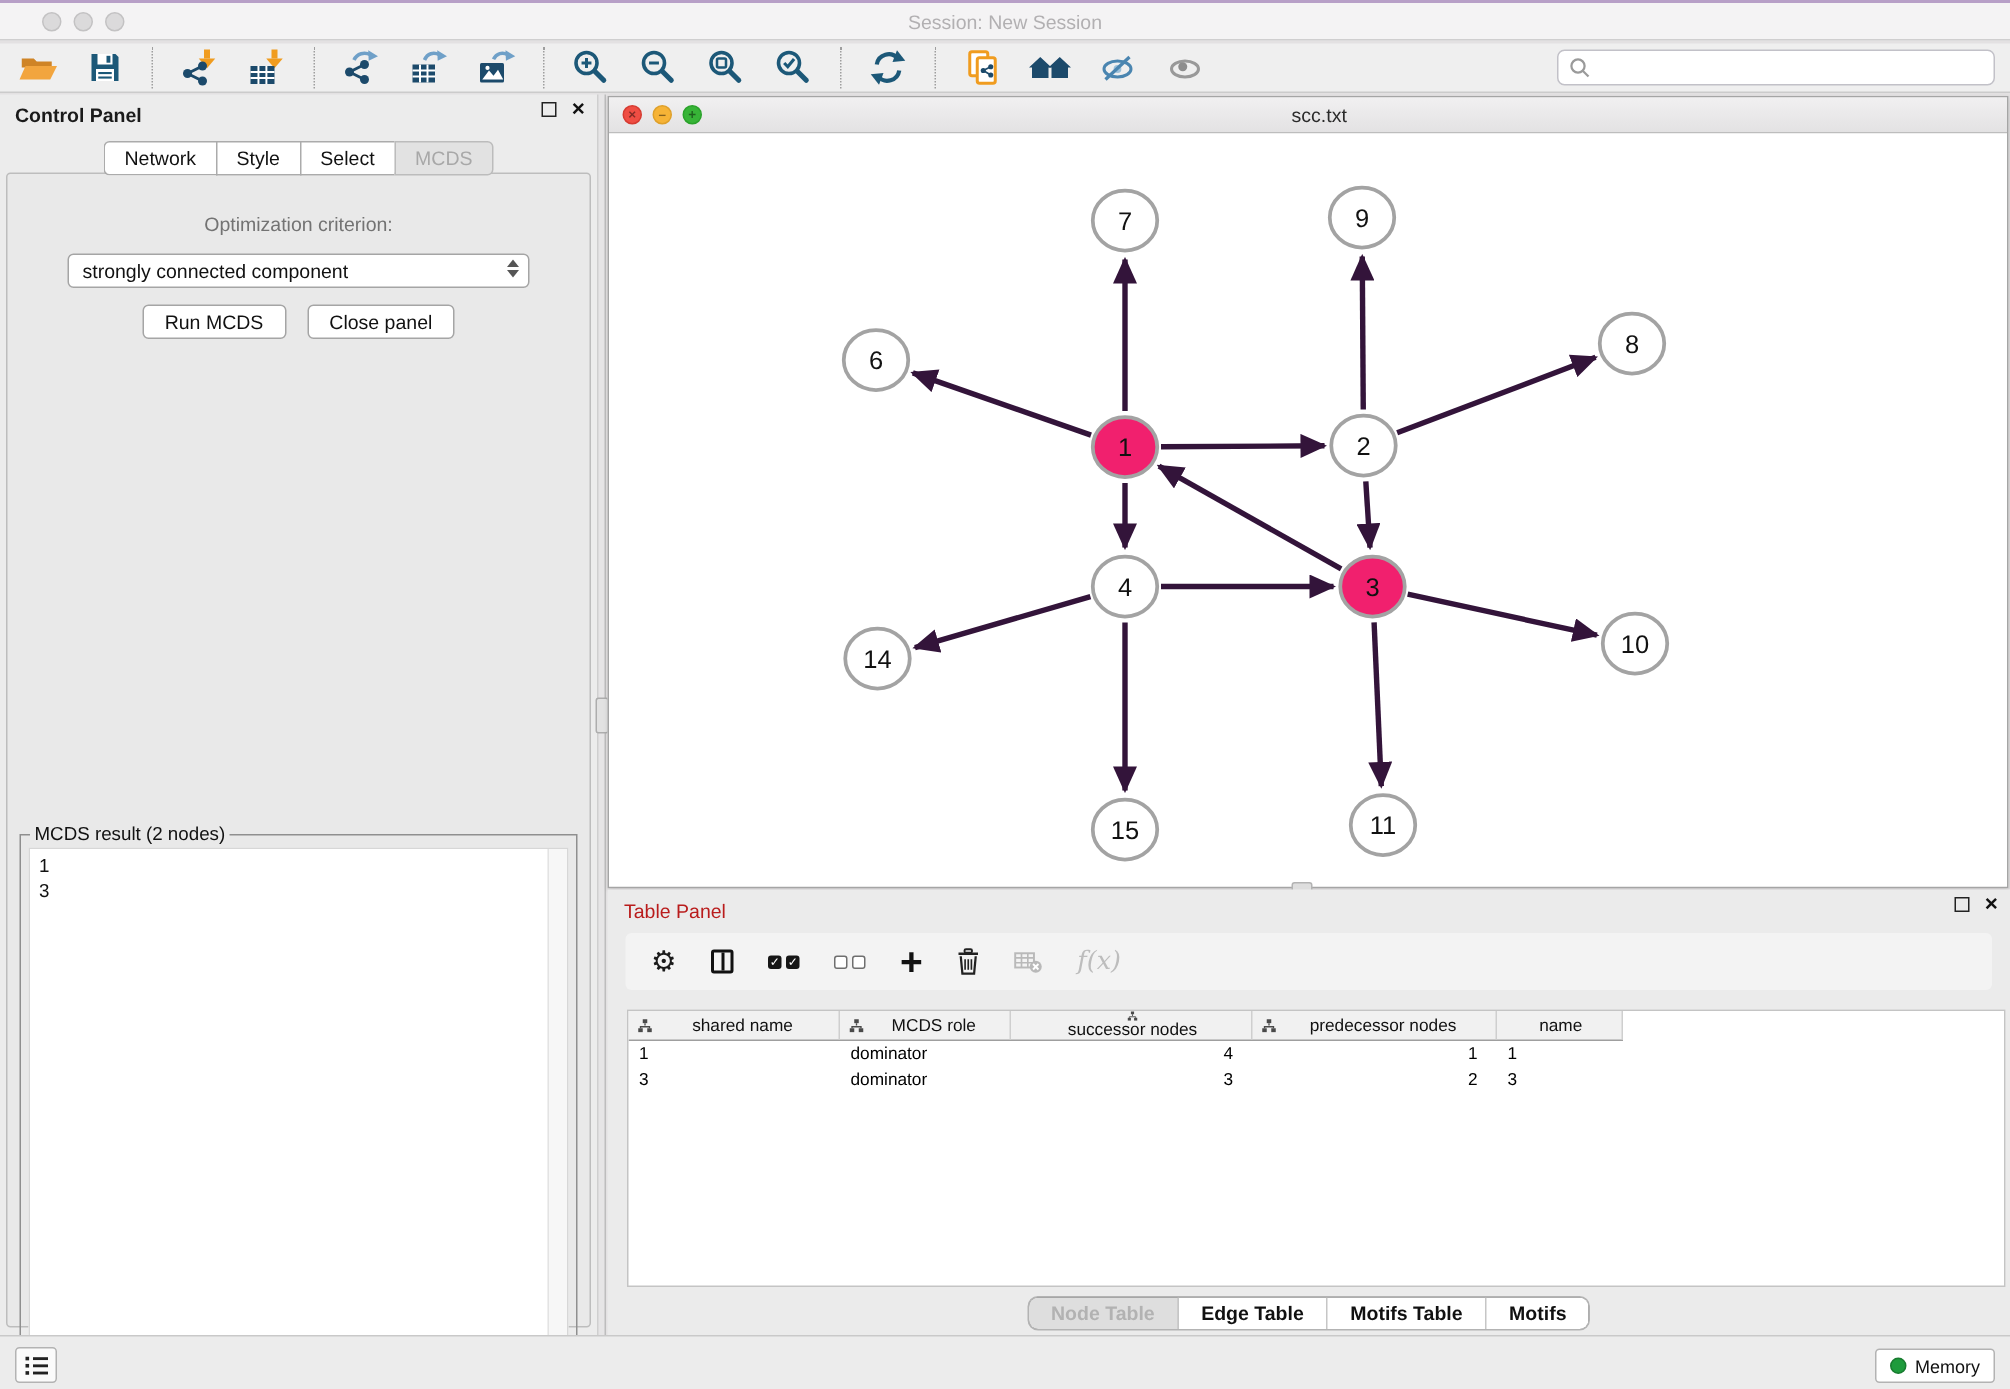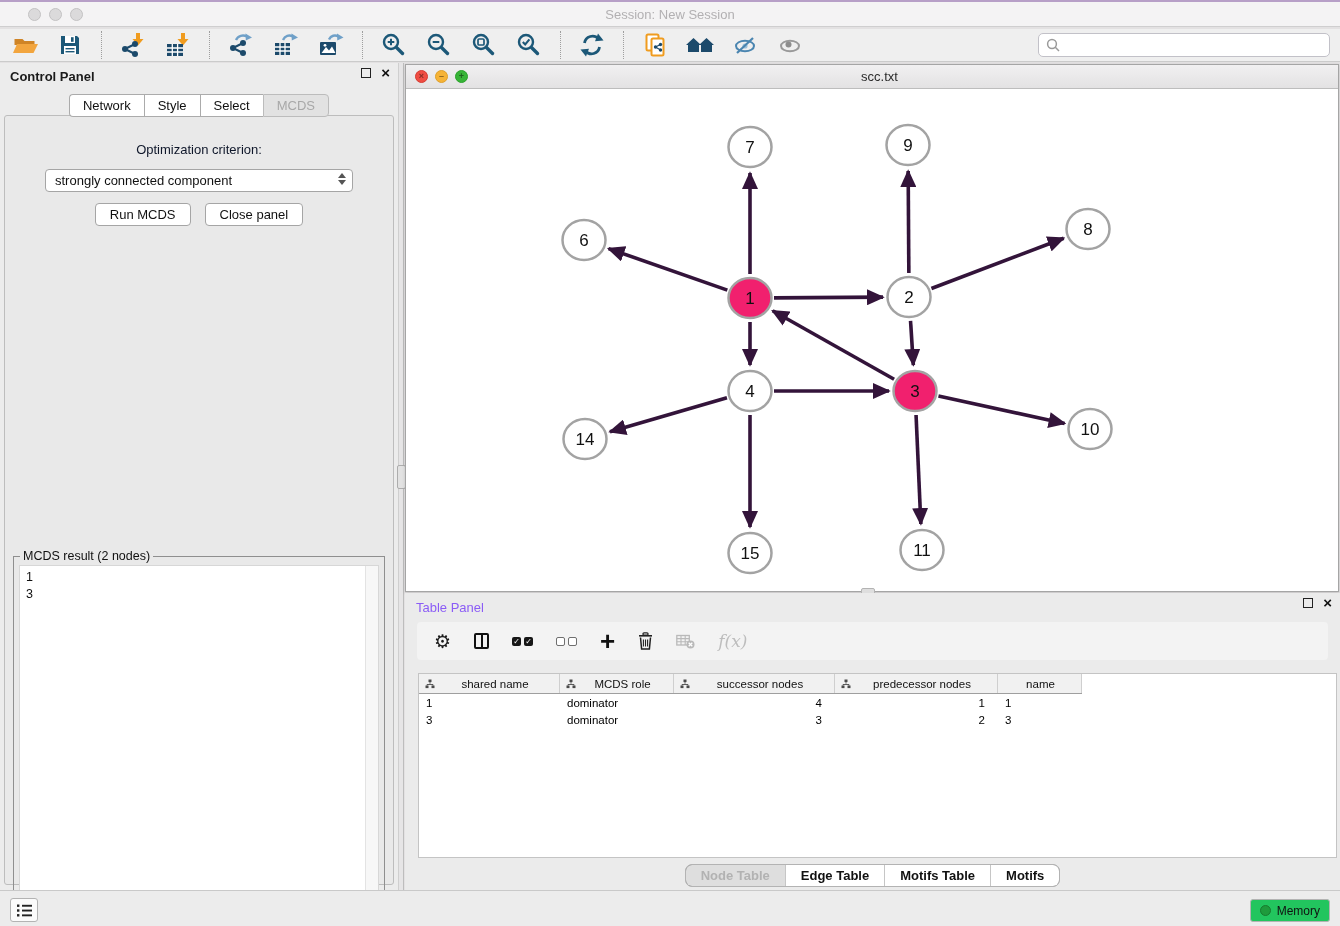--- a/index.html
+++ b/index.html
@@ -29,21 +29,21 @@
   .win-btns { position:absolute; right:8px; top:5px; display:flex; gap:10px; align-items:center; }
   .float-ic { width:10px; height:10px; border:1.6px solid #222; display:inline-block; }
   .close-ic { font-size:15px; font-weight:900; color:#111; line-height:10px; }
   .cp-tabs { position:absolute; left:0; top:31px; width:100%; display:flex; justify-content:center; z-index:2; }
   .cp-tab { padding:3px 13px; font-size:13px; background:#fff; border:1px solid #ababab; border-right:none; color:#111; cursor:default; }
   .cp-tab:first-child { border-top-left-radius:4px; border-bottom-left-radius:4px; }
   .cp-tab:last-child { border-right:1px solid #ababab; border-top-right-radius:4px; border-bottom-right-radius:4px; }
   .cp-tab.active { background:#e2e2e2; color:#a8a8a8; border-color:#bcbcbc; }
   .cp-body { position:absolute; left:4px; top:52px; width:390px; height:770px; background:#e9e9e9;
     border:1px solid #bdbdbd; border-radius:3px; }
-  .opt-label { text-align:center; font-size:13px; color:#0f172a; margin-top:26px; }
+  .opt-label { text-align:center; font-size:13px; color:#737373; margin-top:26px; }
   .select-box { position:relative; margin:12px auto 0 auto; width:308px; height:23px; background:#fff;
     border:1px solid #a5a5a5; border-radius:4px; font-size:13px; color:#111; display:flex; align-items:center; padding:0 22px 0 9px; }
   .stepper { position:absolute; right:6px; top:3px; display:flex; flex-direction:column; gap:2px; }
   .stepper i { display:block; width:0; height:0; border-left:4px solid transparent; border-right:4px solid transparent; }
   .step-up { border-bottom:5px solid #555; }
   .step-dn { border-top:5px solid #555; }
   .cp-btn-row { display:flex; justify-content:center; gap:14px; margin-top:11px; }
   .cp-btn { height:23px; padding:0 14px; background:#fff; border:1px solid #a5a5a5; border-radius:4px; font-size:13px;
     font-family:"Liberation Sans",sans-serif; color:#111; cursor:default; }
   .result-group { position:absolute; left:8px; top:440px; width:372px; height:375px; border:1px solid #8f8f8f; }
@@ -66,21 +66,21 @@
   .tl.red { background:#ef4d43; border:1px solid #d63b31; }
   .tl.yellow { background:#f6b336; border:1px solid #dfa02a; }
   .tl.green { background:#37b437; border:1px solid #2aa22a; }
   .net-title { position:absolute; left:0; right:0; top:4px; text-align:center; font-size:13px; color:#2b2b2b;margin-left:15px; }
   .net-canvas { position:relative; width:932px; height:502px; background:#fff; }
   .hgrip { position:absolute; left:455px; bottom:-4px; width:14px; height:7px; background:#dedede; border:1px solid #b3b3b3; border-radius:2px; }
 
   
   .table-panel { position:absolute; left:405px; top:593px; width:935px; height:297px; background:#ebebeb; }
   .tp-header { position:relative; height:26px; }
-  .tp-title { position:absolute; left:11px; top:7px; font-size:13px; color:#8b5cf6; }
+  .tp-title { position:absolute; left:11px; top:7px; font-size:13px; color:#b91c1c; }
   .tp-toolbar { position:absolute; left:12px; top:29px; width:911px; height:38px; background:#f3f3f3;
     border-radius:4px; display:flex; align-items:center; gap:23px; padding-left:17px; }
   .tpi { display:flex; align-items:center; justify-content:center; background:none; border:none; cursor:default; height:30px; }
   .gear-glyph { font-size:19px; color:#1b1b1b; font-family:"DejaVu Sans",sans-serif; }
   .cols-ic { width:15px; height:16px; border:2px solid #111; border-radius:2px; position:relative; }
   .cols-ic::after { content:""; position:absolute; left:4.5px; top:0; bottom:0; width:2px; background:#111; }
   .chk { width:9px; height:9px; background:#161616; border-radius:2px; color:#fff; font-size:8px; line-height:9px; text-align:center; display:inline-block; }
   .chk + .chk { margin-left:3px; }
   .unchk { width:9px; height:9px; border:1.5px solid #6f6f6f; border-radius:2px; background:#fff; display:inline-block; }
   .unchk + .unchk { margin-left:3px; }
@@ -95,21 +95,21 @@
   .tp-tabs-wrap { position:absolute; left:0; top:271px; width:935px; display:flex; justify-content:center; }
   .tp-tabbar { display:inline-flex; background:#737373; border:1px solid #b3b3b3; border-radius:7px; overflow:hidden;font-weight:bold; }
   .tp-tab { padding:3px 15px; font-size:13px; color:#111; background:#fff; border-left:1px solid #c6c6c6; cursor:default; }
   .tp-tab:first-child { border-left:none; }
   .tp-tab.active { background:#dedede; color:#b2b2b2; }
 
   
   .statusbar { position:absolute; left:0; top:890px; width:1340px; height:36px; background:#ececec; border-top:1px solid #c9c9c9; }
   .sb-left-btn { position:absolute; left:10px; top:7px; width:28px; height:24px; background:#fbfbfb; border:1px solid #b3b3b3; border-radius:3px;
     display:flex; align-items:center; justify-content:center; }
-  .memory-btn { position:absolute; right:10px; top:8px; height:23px; padding:0 9px; background:#22c55e; border:1px solid #b3b3b3; border-radius:3px;
+  .memory-btn { position:absolute; right:10px; top:8px; height:23px; padding:0 9px; background:#ffffff; border:1px solid #b3b3b3; border-radius:3px;
     display:flex; align-items:center; gap:6px; font-size:12px; color:#111; font-family:"Liberation Sans",sans-serif; }
   .mem-dot { width:11px; height:11px; border-radius:50%; background:#1e9b3c; border:1px solid #187b2f; }
 </style>
 </head>
 <body>
 
 <div id="app">
 
   <div class="mac-titlebar">
     <div class="mac-dots">
@@ -444,21 +444,21 @@
           </div>
           <div class="th-cell" style="width: 114px;">
             <svg width="10" height="10" viewBox="0 0 10 10">
               <rect x="3.5" y="0.5" width="3" height="2.6" fill="#4a4a4a"></rect>
               <rect x="0.5" y="6.5" width="3" height="2.6" fill="#4a4a4a"></rect>
               <rect x="6.5" y="6.5" width="3" height="2.6" fill="#4a4a4a"></rect>
               <path d="M5 3.1 V4.7 M2 6.5 V5.5 H8 V6.5" stroke="#4a4a4a" stroke-width="0.9" fill="none"></path>
             </svg>
             <span class="th-label">MCDS role</span>
           </div>
-          <div class="th-cell" style="width: 161px;">
+          <div class="th-cell" style="width: 161px; flex-direction: column;">
             <svg width="10" height="10" viewBox="0 0 10 10">
               <rect x="3.5" y="0.5" width="3" height="2.6" fill="#4a4a4a"></rect>
               <rect x="0.5" y="6.5" width="3" height="2.6" fill="#4a4a4a"></rect>
               <rect x="6.5" y="6.5" width="3" height="2.6" fill="#4a4a4a"></rect>
               <path d="M5 3.1 V4.7 M2 6.5 V5.5 H8 V6.5" stroke="#4a4a4a" stroke-width="0.9" fill="none"></path>
             </svg>
             <span class="th-label">successor nodes</span>
           </div>
           <div class="th-cell" style="width: 163px;">
             <svg width="10" height="10" viewBox="0 0 10 10">

